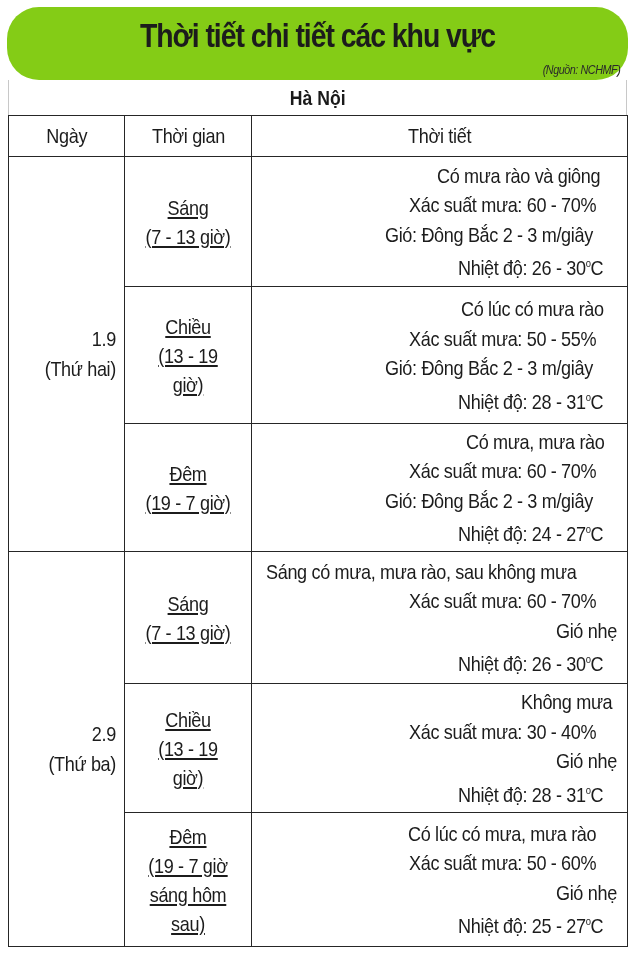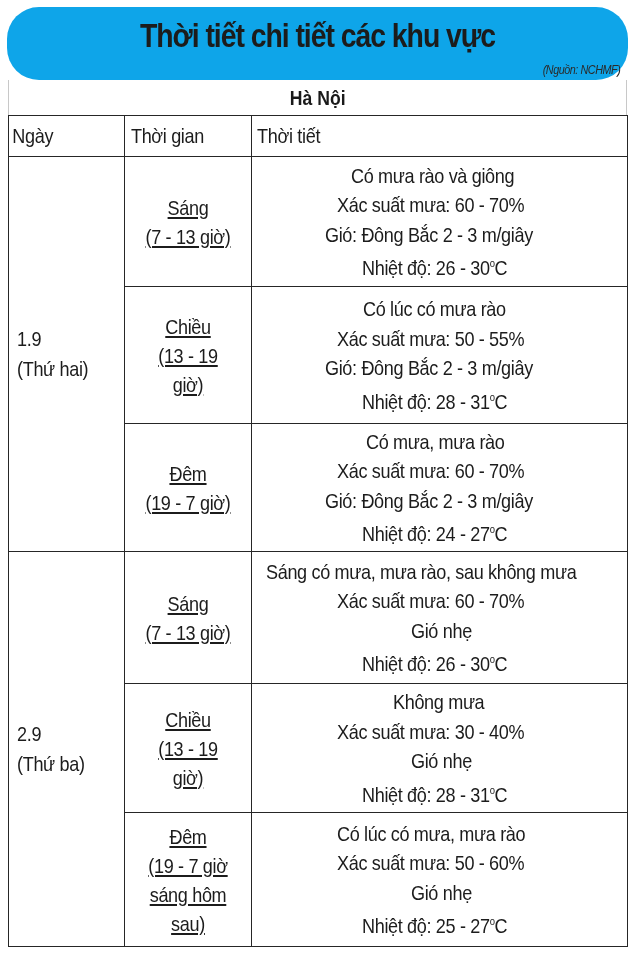--- a/index.html
+++ b/index.html
@@ -1,21 +1,21 @@
 <!DOCTYPE html>
 <html><head>
 <meta charset="utf-8">
 <style>
   * { box-sizing: border-box; margin: 0; padding: 0; }
   html, body { width: 640px; height: 959px; background: #ffffff; overflow: hidden; }
   body { position: relative; font-family: "Liberation Sans", "DejaVu Sans", sans-serif; color: #1a1a1a; }
 
   .title-band {
     position: absolute; left: 7px; top: 7px; width: 621px; height: 73px;
-    background: #0ea5e9;
+    background: #84cc16;
     border-radius: 32px;
   }
   .title {
     position: absolute; left: 0; right: 0; top: 10px;
     text-align: center; font-size: 33px; font-weight: bold; letter-spacing: -1.2px;
     color: #1c1c1c; transform: scaleX(0.86); transform-origin: center;
   }
   .source {
     position: absolute; right: 8px; top: 56px;
     font-size: 12px; font-style: italic; color: #2a2a2a; letter-spacing: -0.5px;
@@ -33,28 +33,28 @@
   table.wx {
     position: absolute; left: 8px; top: 115px; width: 619px;
     border-collapse: collapse; table-layout: fixed;
   }
   table.wx td, table.wx th {
     border: 1.6px solid #262626;
     font-weight: normal;
     font-size: 21px;
     color: #1c1c1c;
   }
-  table.wx th { height: 41px; text-align: left; vertical-align: middle; margin-left: 16px; }
+  table.wx th { height: 41px; text-align: center; vertical-align: middle; margin-left: 16px; }
   .col-day { width: 116px; }
   .col-time { width: 127px; }
   .col-wx { width: 376px; }
 
-  .day-cell { text-align: left; vertical-align: middle; line-height: 30px; margin-top: 18px; }
+  .day-cell { text-align: right; vertical-align: middle; line-height: 30px; margin-top: 18px; }
   .time-cell { text-align: center; vertical-align: middle; line-height: 29px; text-decoration: underline; }
-  .wx-cell { text-align: center; vertical-align: middle; padding-left: 13px; line-height: 29.5px; white-space: nowrap; }
+  .wx-cell { text-align: right; vertical-align: middle; padding-left: 13px; line-height: 29.5px; white-space: nowrap; }
 
   .narrow { display: inline-block; transform: scaleX(0.86); transform-origin: left center; letter-spacing: -0.4px; }
   .narrow-c { display: inline-block; transform: scaleX(0.86); transform-origin: center; letter-spacing: -0.4px; }
   .line { display: block; }
   sup { font-size: 11px; vertical-align: 8px; }
 </style>
 </head>
 <body>
 
 <div class="title-band">

